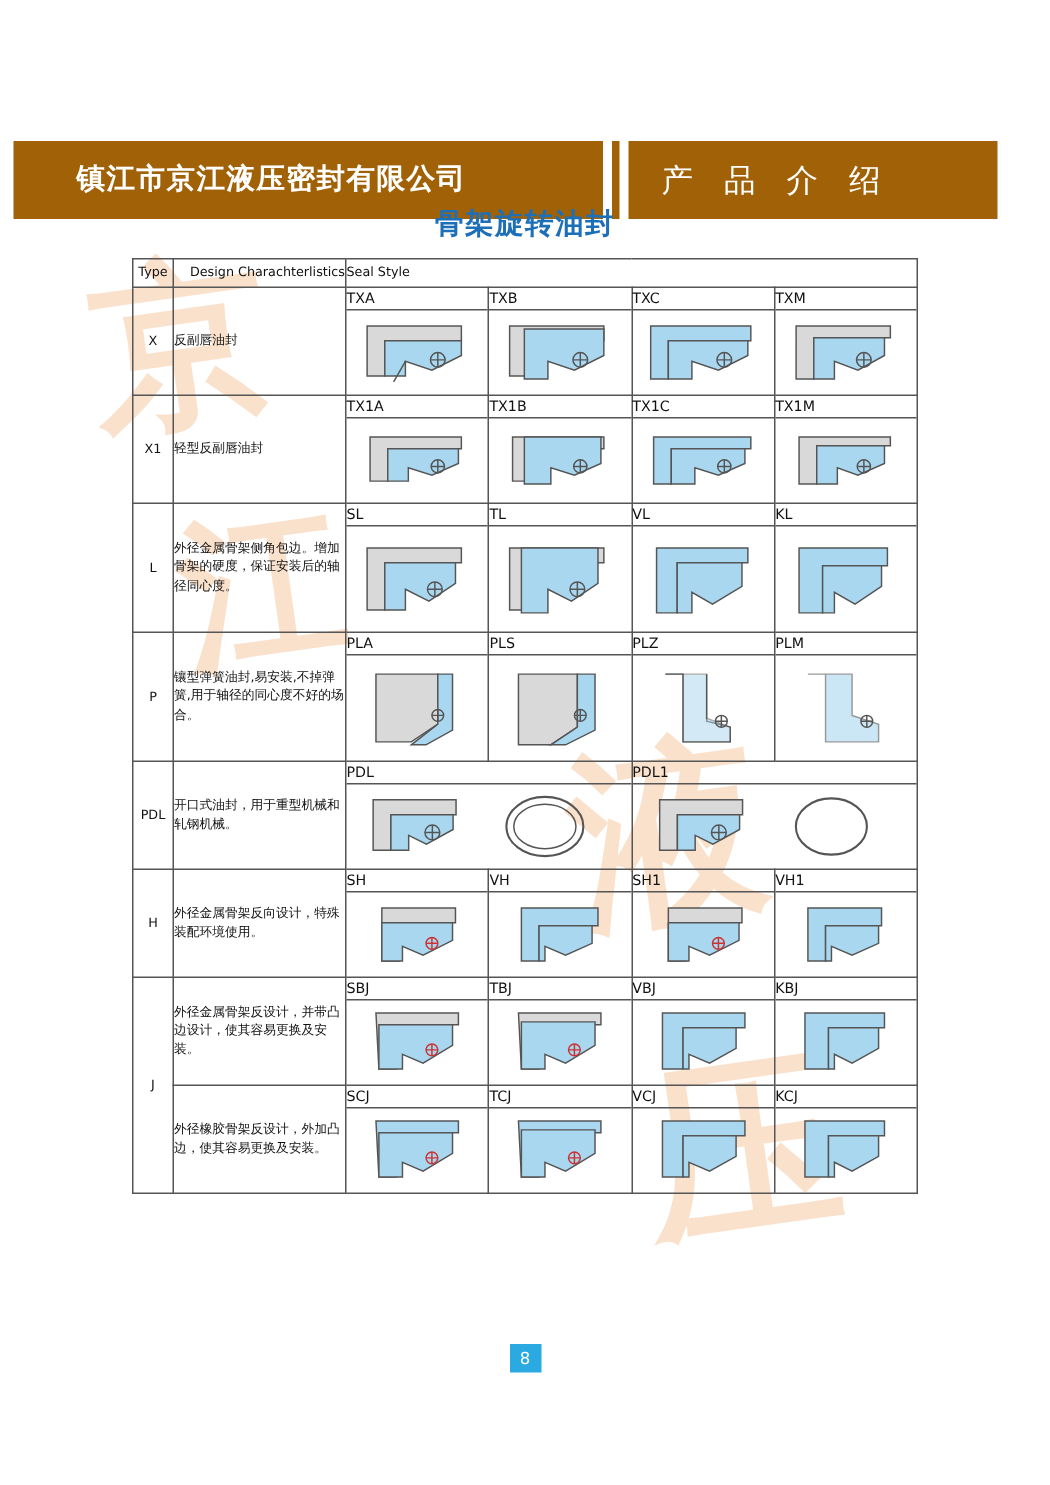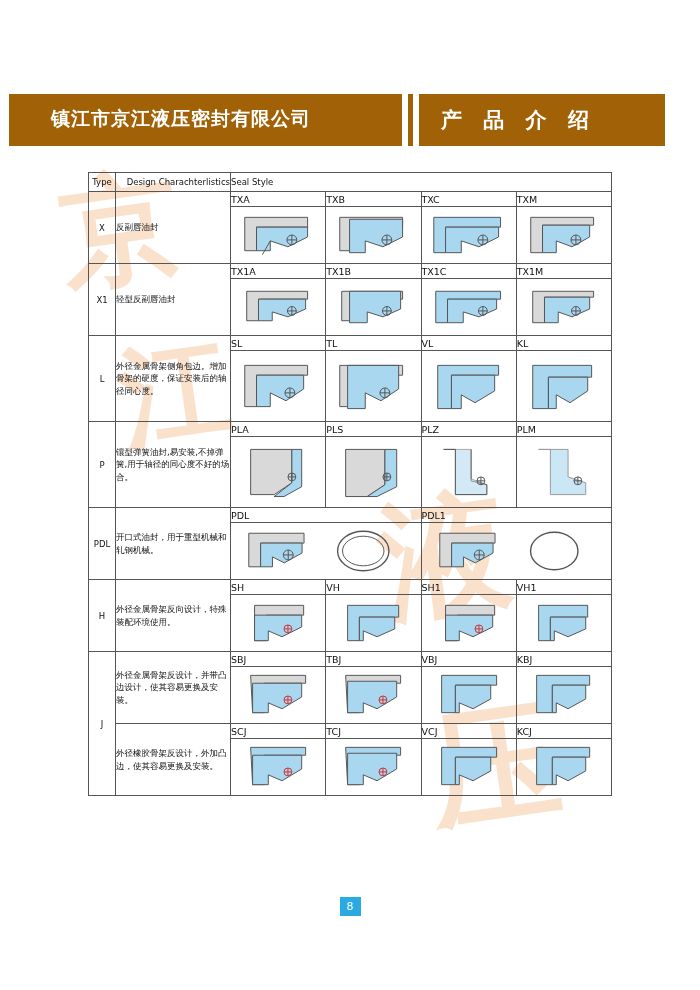--- a/index.html
+++ b/index.html
@@ -49,21 +49,21 @@
     background: #ffffff;
   }
   .header-sep.s1 { left: 393px; }
   .header-sep.s2 { left: 404px; }
   .header-band .subtitle {
     position: absolute;
     left: 432px;
     top: 12px;
     color: #ffffff;
     font-size: 21px;
-    font-weight: bold;
+    font-weight: normal;
     letter-spacing: 7px;
     font-family: "DejaVu Sans", sans-serif;
     white-space: nowrap;
   }
 
   
   .doc-title {
     position: absolute;
     left: 0;
     top: 136px;
@@ -184,20 +184,21 @@
     <div class="wm-char wm4">压</div>
   </div>
 
   <div class="header-band">
     <div class="company">镇江市京江液压密封有限公司</div>
     <div class="header-sep s1"></div>
     <div class="header-sep s2"></div>
     <div class="subtitle">产 品 介 绍</div>
   </div>
 
+  <div class="doc-title">骨架旋转油封</div>
 
   <table class="tbl">
     <tbody>
         <tr>
       <th class="hdr-type">Type</th>
       <th class="hdr-design">Design Charachterlistics</th>
       <th class="hdr-style" colspan="4">Seal Style</th>
     </tr>
 
     <tr>

